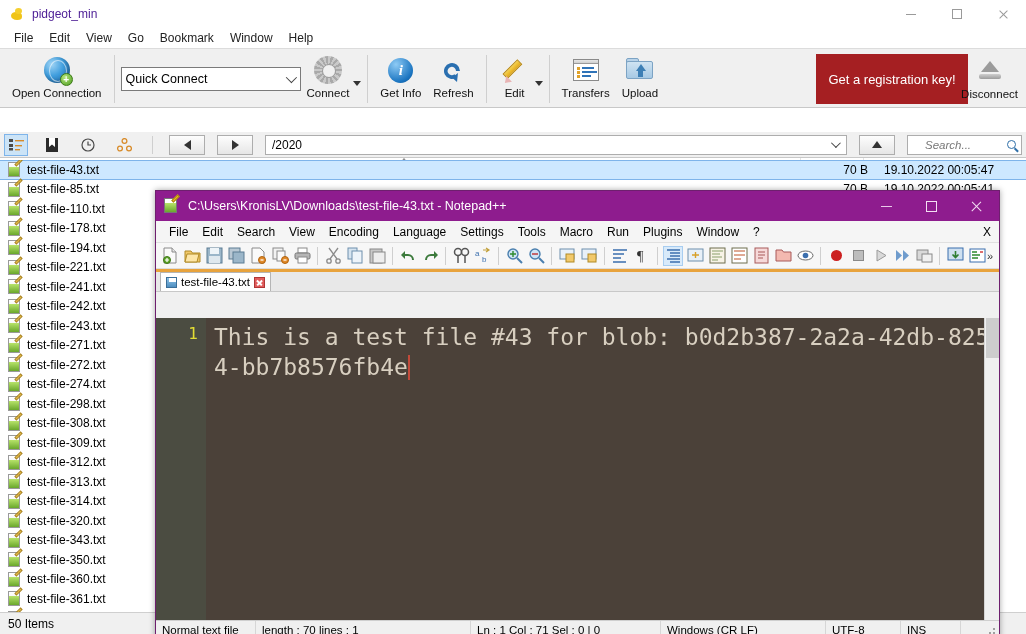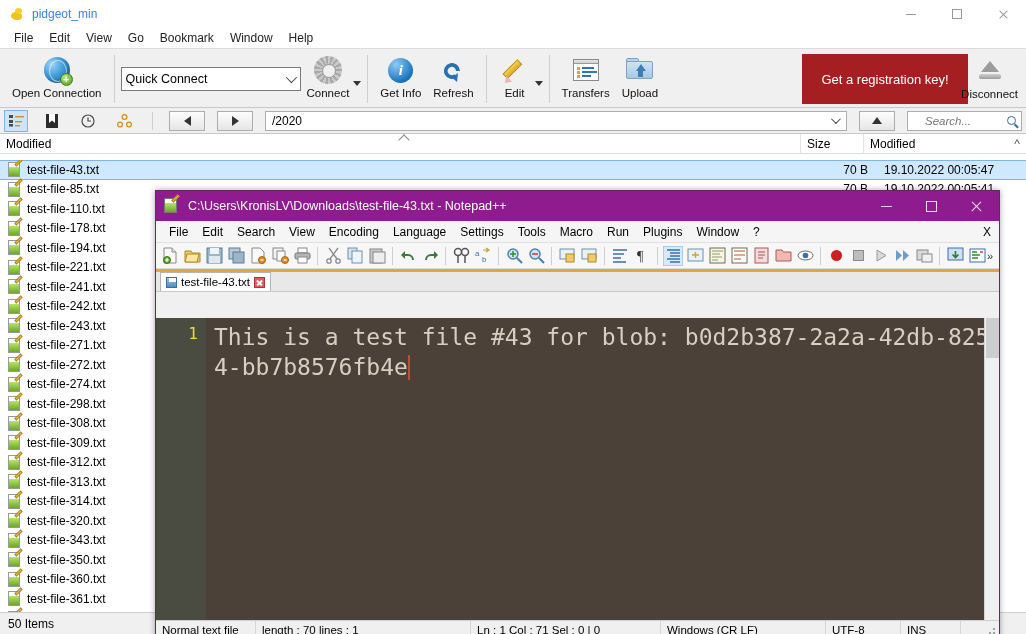--- a/index.html
+++ b/index.html
@@ -27,21 +27,21 @@
     width:16px; height:16px; position:relative;
   }
   .duck:before{
     content:""; position:absolute; left:3px; top:6px; width:11px; height:8px;
     background:#f0c419; border-radius:50% 50% 45% 60%;
   }
   .duck:after{
     content:""; position:absolute; left:7px; top:2px; width:7px; height:6px;
     background:#f5cf2e; border-radius:50%;
   }
-  .titlebar .title { color:#3b82f6; font-size:12px; }
+  .titlebar .title { color:#4c1d95; font-size:12px; }
   .winbtns { position:absolute; right:0; top:0; height:28px; display:flex; }
   .winbtn { width:46px; height:28px; display:flex; align-items:center; justify-content:center;
             color:#999; font-size:11px; }
   .wb-min{ width:10px; height:1px; background:#9a9a9a; }
   .wb-max{ width:10px; height:10px; border:1px solid #9a9a9a; }
   .wb-close{ position:relative; width:11px; height:11px; }
   .wb-close:before,.wb-close:after{
     content:""; position:absolute; left:0; top:5px; width:11px; height:1px; background:#9a9a9a;
   }
   .wb-close:before{ transform:rotate(45deg);} .wb-close:after{ transform:rotate(-45deg);}
@@ -64,21 +64,21 @@
               width:0;height:0;border-left:4px solid transparent;border-right:4px solid transparent;border-top:5px solid #333; }
 
   .quickconnect {
     width:180px; height:24px; margin-top:14px; background:#fff; border:1px solid #7a7a7a;
     display:flex; align-items:center; padding:0 4px; font-size:12.5px; position:relative;
   }
   .quickconnect .chev { position:absolute; right:6px; top:7px; width:8px; height:8px;
      border-right:1.4px solid #444; border-bottom:1.4px solid #444; transform:rotate(45deg) translateY(-2px); }
 
   .regkey {
-    position:absolute; right:58px; top:5px; width:166px; height:50px; background:#a51f22;
+    position:absolute; right:58px; top:5px; width:152px; height:50px; background:#a51f22;
     color:#fff; display:flex; align-items:center; justify-content:center; font-size:13px;
     text-align:center; padding:0 6px;
   }
 
   
   .globe { width:26px; height:26px; border-radius:50%;
      background:radial-gradient(circle at 30% 28%, #9fd4f5 0%, #3f9ddd 45%, #1b62a5 100%);
      position:relative; box-shadow:inset -2px -2px 4px rgba(0,0,0,.25); }
   .globe:before{ content:""; position:absolute; left:5px; top:3px; width:16px; height:20px;
      border:1px solid rgba(255,255,255,.55); border-radius:50%; }
@@ -126,21 +126,21 @@
   .transferico .d { position:absolute; left:3px; width:3px; height:3px; background:#e0a22a; }
 
   .eject { width:26px; height:22px; position:relative; }
   .eject:before { content:""; position:absolute; left:4px; top:1px; width:0;height:0;
      border-left:9px solid transparent;border-right:9px solid transparent;border-bottom:11px solid #9b9b9b; }
   .eject:after { content:""; position:absolute; left:2px; top:14px; width:22px; height:5px;
      background:linear-gradient(#cfcfcf,#9b9b9b); border-radius:2px; }
 
   
   .pathbar { height:26px; background:#f0f0f0; border-bottom:1px solid #c8c8c8; display:flex; align-items:center;
-             padding:0 4px; gap:12px; }
+             padding:0 4px; gap:12px;margin-top:24px; }
   .icobtn { width:24px; height:22px; display:flex; align-items:center; justify-content:center; }
   .icobtn.active { background:#cce4f7; border:1px solid #7eb4ea; }
   .navbtn { width:36px; height:20px; background:linear-gradient(#fdfdfd,#e6e6e6); border:1px solid #adadad;
             display:flex; align-items:center; justify-content:center; }
   .tri-l { width:0;height:0;border-top:5px solid transparent;border-bottom:5px solid transparent;border-right:7px solid #333; }
   .tri-r { width:0;height:0;border-top:5px solid transparent;border-bottom:5px solid transparent;border-left:7px solid #333; }
   .tri-u { width:0;height:0;border-left:5px solid transparent;border-right:5px solid transparent;border-bottom:7px solid #333; }
   .pathinput { flex:1; height:20px; background:#fff; border:1px solid #adadad; display:flex; align-items:center;
                padding:0 6px; font-size:12px; position:relative; }
   .pathinput .chev { position:absolute; right:8px; width:7px; height:7px;

